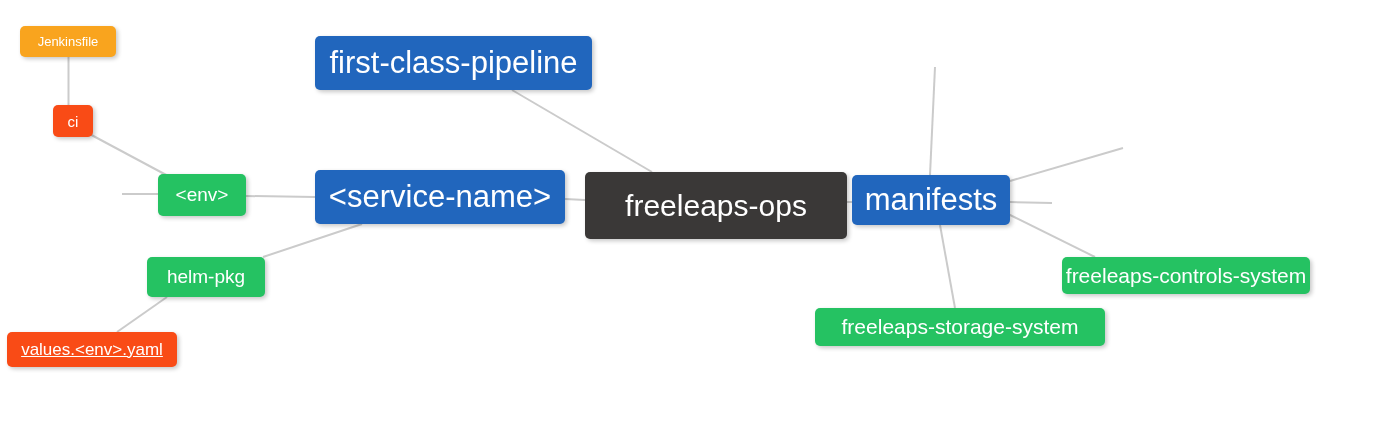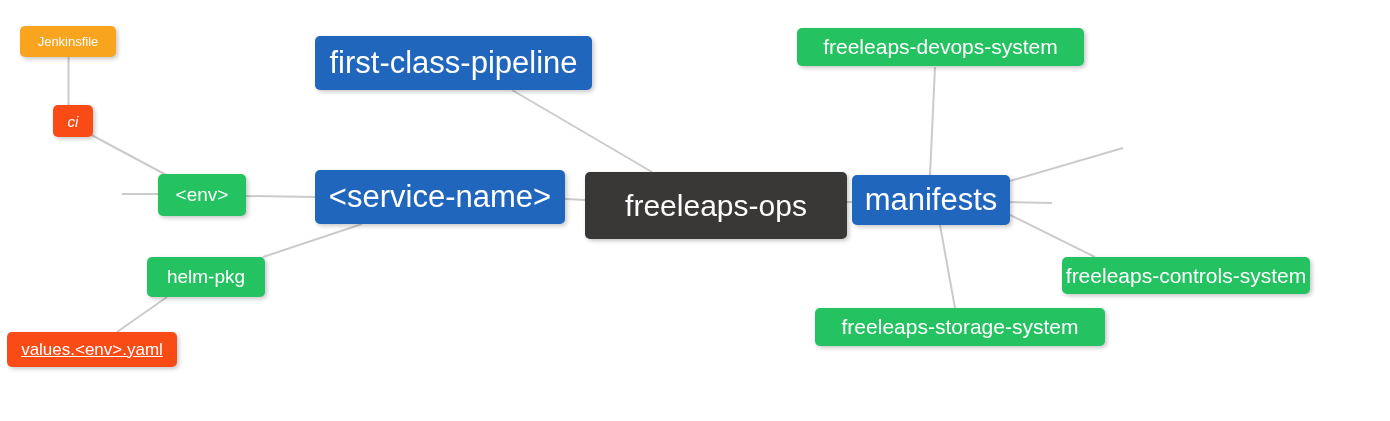--- a/index.html
+++ b/index.html
@@ -14,21 +14,21 @@
   .edges line{stroke-width:2;fill:none;}
   .node{
     position:absolute;z-index:2;
     display:flex;align-items:center;justify-content:center;
     color:#ffffff;border-radius:5px;
     box-shadow:2px 2px 4px rgba(0,0,0,0.22);
     white-space:nowrap;cursor:pointer;
     box-sizing:border-box;padding:0 20px;
   }
   .size-xs{font-size:13px;}
-  .size-sm{font-size:15px;font-style:italic;}
+  .size-sm{font-size:15px;}
   .size-md{font-size:17px;}
   .size-lg{font-size:19px;}
   .size-xl{font-size:21px;}
   .size-2xl{font-size:31px;}
   .size-3xl{font-size:30px;}
 </style>
 </head>
 <body>
 
 <div class="canvas">
@@ -68,22 +68,19 @@
     </div>
     <div class="node size-2xl" style="left: 315px; top: 170px; width: 250px; height: 54px; background: rgb(33, 102, 189);">
       <span>&lt;service-name&gt;</span>
     </div>
     <div class="node size-3xl" style="left: 585px; top: 172px; width: 262px; height: 67px; background: rgb(58, 56, 55);">
       <span>freeleaps-ops</span>
     </div>
     <div class="node size-2xl" style="left: 852px; top: 175px; width: 158px; height: 50px; background: rgb(33, 102, 189);">
       <span>manifests</span>
     </div>
-    <div class="node size-xl" style="left: 797px; top: 28px; width: 287px; height: 38px; background: rgb(37, 194, 98);">
-      <span>freeleaps-devops-system</span>
-    </div>
     <div class="node size-xl" style="left: 1062px; top: 257px; width: 248px; height: 37px; background: rgb(37, 194, 98);">
       <span>freeleaps-controls-system</span>
     </div>
     <div class="node size-xl" style="left: 815px; top: 308px; width: 290px; height: 38px; background: rgb(37, 194, 98);">
       <span>freeleaps-storage-system</span>
     </div>
   </div>
 
 </body></html>

